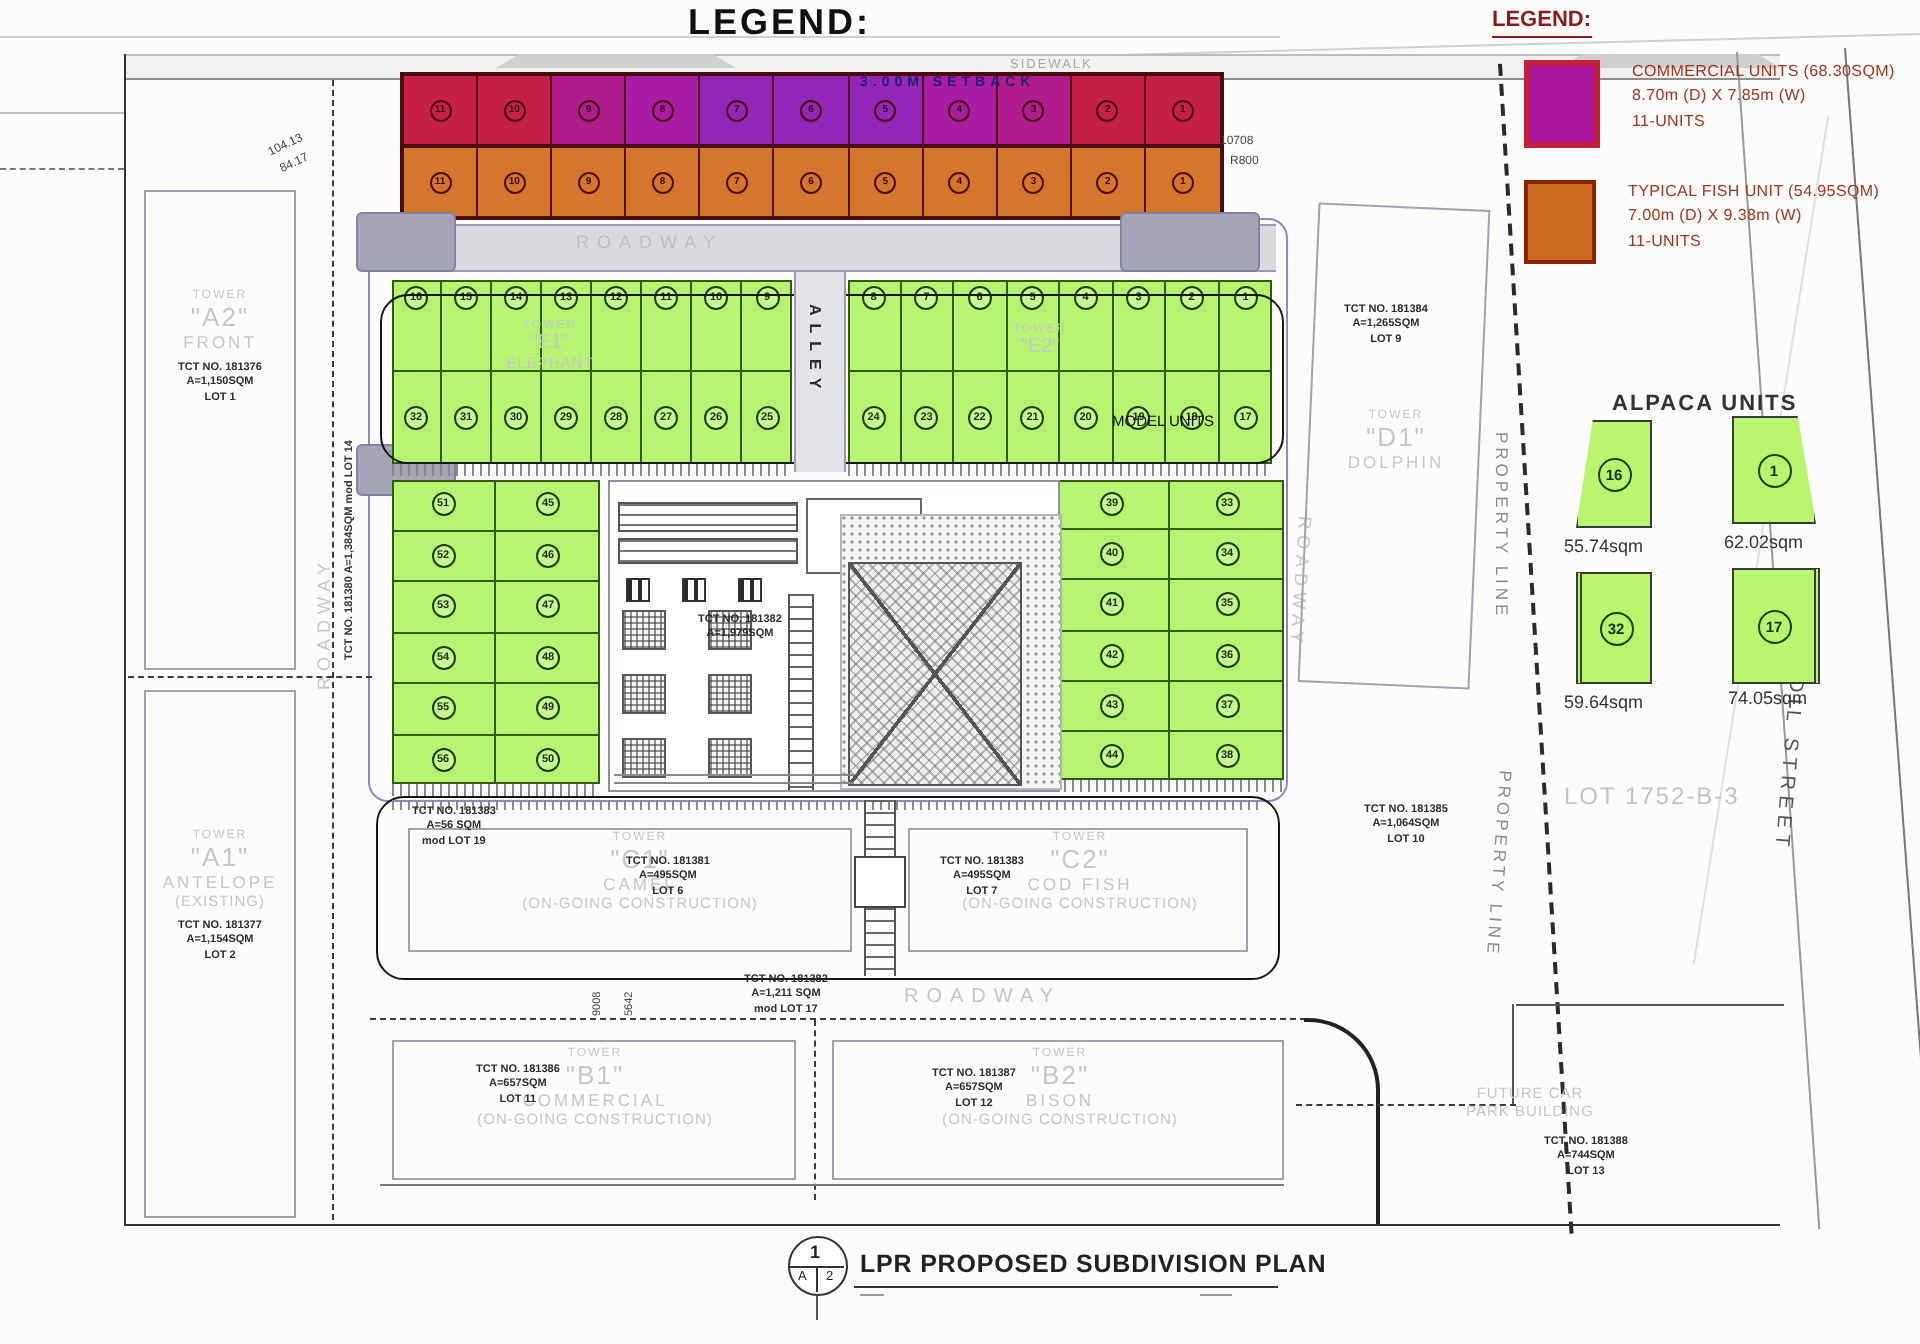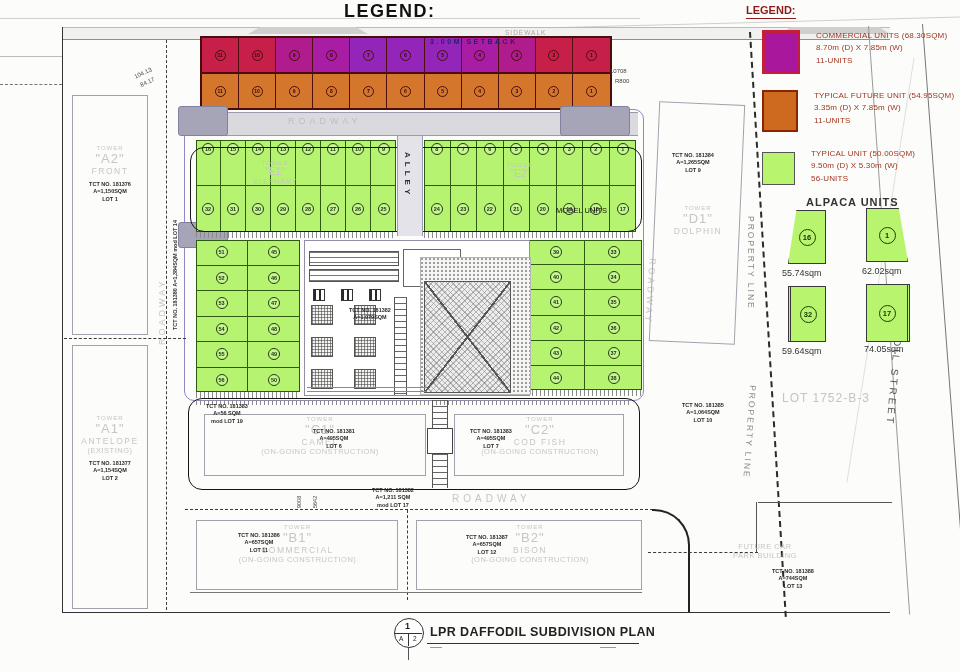--- a/index.html
+++ b/index.html
@@ -563,31 +563,23 @@
         <div class="sw" style="background: rgb(169, 24, 156); border-color: rgb(196, 30, 58);"></div>
         <div class="lg-lines">
           <div>COMMERCIAL UNITS (68.30SQM)</div>
           <div>8.70m (D) X 7.85m (W)</div>
           <div>11-UNITS</div>
         </div>
       </div>
       <div class="legend-item">
         <div class="sw" style="background: rgb(205, 106, 31); border-color: rgb(139, 37, 0);"></div>
         <div class="lg-lines">
-          <div>TYPICAL FUTURE UNIT (54.95SQM)</div>
-          <div>3.35m (D) X 7.85m (W)</div>
+          <div>TYPICAL FISH UNIT (54.95SQM)</div>
+          <div>7.00m (D) X 9.38m (W)</div>
           <div>11-UNITS</div>
-        </div>
-      </div>
-      <div class="legend-item">
-        <div class="sw" style="background: rgb(184, 244, 110); border-color: rgb(85, 85, 85);"></div>
-        <div class="lg-lines">
-          <div>TYPICAL UNIT (50.00SQM)</div>
-          <div>9.50m (D) X 5.30m (W)</div>
-          <div>56-UNITS</div>
         </div>
       </div>
     </div>
   <div class="t" style="left:806px;top:196px;font-size:11px;font-weight:700;letter-spacing:1px;color:#333;">ALPACA UNITS</div>
   <div class="cu" style="left:788px;top:210px;width:38px;height:54px;clip-path:polygon(22% 0,100% 0,100% 100%,0 100%);">
     <span class="cucirc">16</span>
   </div>
   <div class="t" style="left:782px;top:268px;font-size:9px;color:#333;">55.74sqm</div>
   <div class="cu" style="left:866px;top:208px;width:42px;height:54px;clip-path:polygon(0 0,78% 0,100% 100%,0 100%);">
     <span class="cucirc">1</span>
@@ -604,18 +596,18 @@
   <div class="t vtx" style="left:745px;top:216px;font-size:8.5px;letter-spacing:2px;color:#8a8a8a;">PROPERTY LINE</div>
 
   <div class="abs" style="left:394px;top:618px;width:30px;height:30px;border:1.5px solid #333;border-radius:50%;background:#fff;">
     <div class="abs" style="left:0;top:14px;width:27px;border-top:1px solid #333;"></div>
     <div class="abs" style="left:13px;top:14px;height:13px;border-left:1px solid #333;"></div>
     <span class="t" style="left:10px;top:2px;font-size:9px;font-weight:700;">1</span>
     <span class="t" style="left:4px;top:16px;font-size:6.5px;">A</span>
     <span class="t" style="left:18px;top:16px;font-size:6.5px;">2</span>
   </div>
   <div class="abs" style="left:408px;top:648px;height:12px;border-left:1px solid #555;"></div>
-  <div class="t" style="left:430px;top:625px;font-size:12.5px;font-weight:700;letter-spacing:.4px;color:#222;">LPR DAFFODIL SUBDIVISION PLAN</div>
+  <div class="t" style="left:430px;top:625px;font-size:12.5px;font-weight:700;letter-spacing:.4px;color:#222;">LPR PROPOSED SUBDIVISION PLAN</div>
   <div class="abs" style="left:427px;top:643px;width:212px;border-top:1.5px solid #333;"></div>
   <div class="abs" style="left:430px;top:647px;width:12px;border-top:1px solid #999;"></div>
   <div class="abs" style="left:600px;top:647px;width:16px;border-top:1px solid #999;"></div>
 
 </div>
 
 </body></html>

